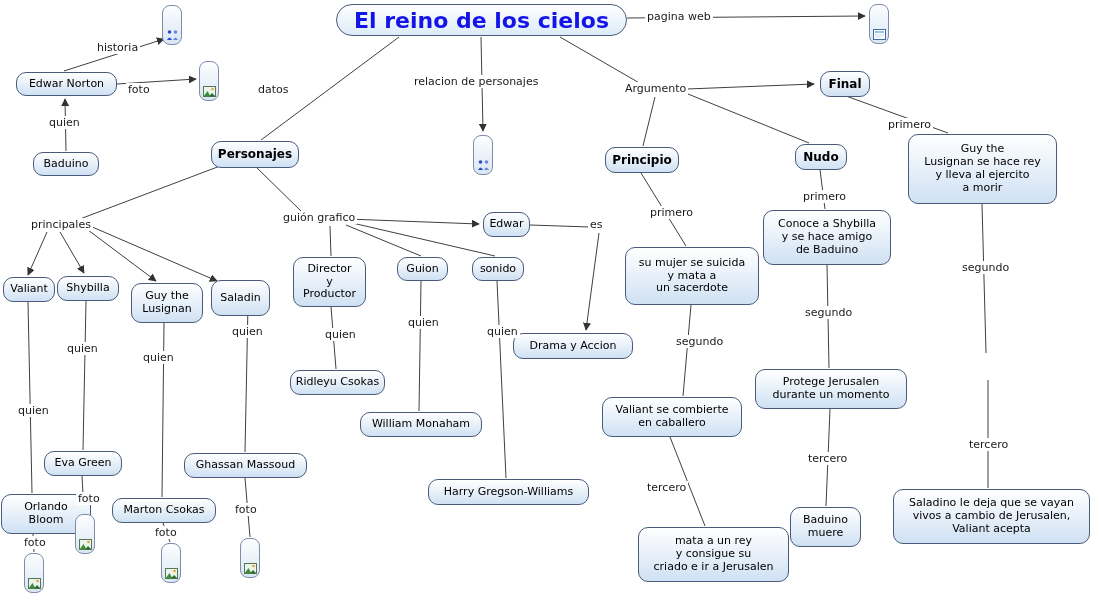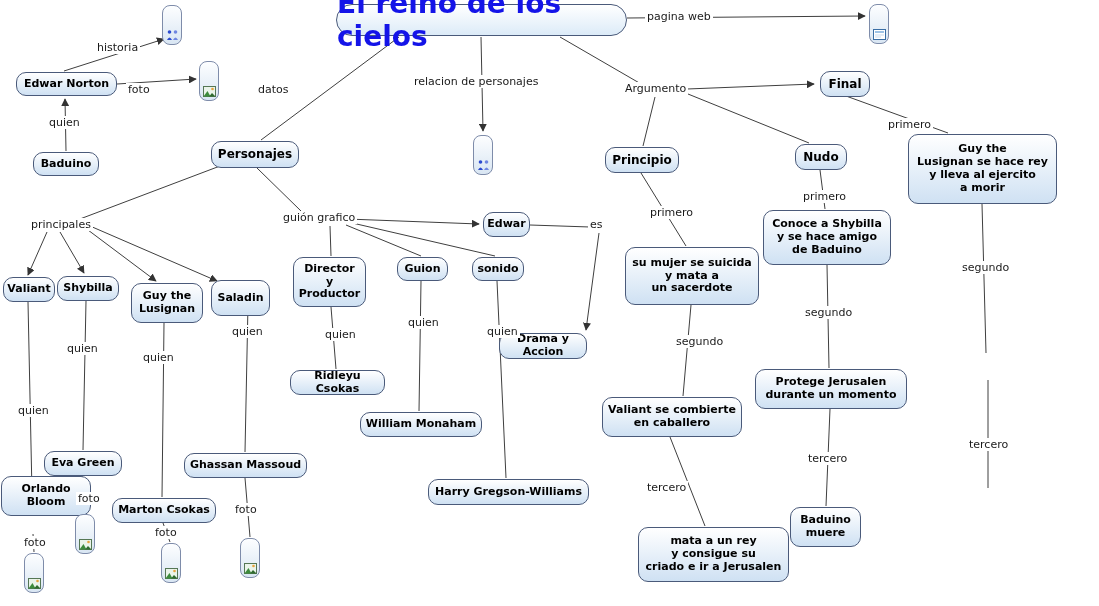--- a/index.html
+++ b/index.html
@@ -6,26 +6,25 @@
   html,body { background:#ffffff; font-family:"DejaVu Sans", "Liberation Sans", sans-serif; }
   #canvas { position:relative; width:1099px; height:606px; background:#ffffff; overflow:hidden; }
   svg.wires { position:absolute; left:0; top:0; width:1099px; height:606px; }
   svg.wires line { stroke:#3f3f3f; stroke-width:1; }
   .node {
     position:absolute; display:flex; align-items:center; justify-content:center;
     text-align:center; font-size:11px; line-height:1.18; color:#000;
     background:linear-gradient(#ffffff, #cfe1f3);
     border:1px solid #4a5a7a; border-radius:10px; padding:2px 3px;
     white-space:pre-line;
-    font-weight:bold;
   }
   .node.bold { font-weight:bold; font-size:12px; }
   .title-node {
     position:absolute; display:flex; align-items:center; justify-content:center;
-    font-size:28px; font-weight:bold; color:#1414e8;
+    font-size:22px; font-weight:bold; color:#1414e8;
     background:linear-gradient(#ffffff, #dcebf8);
     border:1px solid #4a5a7a; border-radius:16px;
   }
   .lbl {
     position:absolute; font-size:11px; color:#1a1a1a; background:#ffffff;
     padding:0 2px; white-space:nowrap;
   }
   .res-icon {
     position:absolute; width:20px; height:40px;
     border:1px solid #7e8caa; border-radius:8px;
@@ -103,26 +102,26 @@
   <div class="node" style="left:57px;top:276px;width:62px;height:25px">Shybilla</div>
   <div class="node" style="left:131px;top:283px;width:72px;height:40px">Guy the
 Lusignan</div>
   <div class="node" style="left:211px;top:280px;width:59px;height:36px">Saladin</div>
   <div class="node" style="left:293px;top:257px;width:73px;height:50px">Director
 y
 Productor</div>
   <div class="node" style="left:397px;top:257px;width:51px;height:24px">Guion</div>
   <div class="node" style="left:472px;top:257px;width:52px;height:24px">sonido</div>
   <div class="node" style="left:483px;top:212px;width:47px;height:25px">Edwar</div>
-  <div class="node" style="left:499px;top:333px;width:88px;height:26px">Drama y Accion</div>
+  <div class="node" style="left:513px;top:333px;width:120px;height:26px">Drama y Accion</div>
   <div class="node" style="left:290px;top:370px;width:95px;height:25px">Ridleyu Csokas</div>
   <div class="node" style="left:360px;top:412px;width:122px;height:25px">William Monaham</div>
   <div class="node" style="left:428px;top:479px;width:161px;height:26px">Harry Gregson-Williams</div>
   <div class="node" style="left:44px;top:451px;width:78px;height:25px">Eva Green</div>
-  <div class="node" style="left:1px;top:476px;width:90px;height:40px">Orlando
+  <div class="node" style="left:1px;top:494px;width:90px;height:40px">Orlando
 Bloom</div>
   <div class="node" style="left:112px;top:498px;width:104px;height:25px">Marton Csokas</div>
   <div class="node" style="left:184px;top:453px;width:123px;height:25px">Ghassan Massoud</div>
   <div class="node" style="left:625px;top:247px;width:134px;height:58px">su mujer se suicida
 y mata a
 un sacerdote</div>
   <div class="node" style="left:602px;top:397px;width:140px;height:40px">Valiant se combierte
 en caballero</div>
   <div class="node" style="left:638px;top:527px;width:151px;height:55px">mata a un rey
 y consigue su
@@ -131,20 +130,23 @@
 y se hace amigo
 de Baduino</div>
   <div class="node" style="left:755px;top:369px;width:152px;height:40px">Protege Jerusalen
 durante un momento</div>
   <div class="node" style="left:790px;top:507px;width:71px;height:40px">Baduino
 muere</div>
   <div class="node" style="left:908px;top:134px;width:149px;height:70px">Guy the
 Lusignan se hace rey
 y lleva al ejercito
 a morir</div>
+  <div class="node" style="left:893px;top:489px;width:197px;height:55px">Saladino le deja que se vayan
+vivos a cambio de Jerusalen,
+Valiant acepta</div>
 
   <span class="lbl" style="left:95px;top:41px">historia</span>
   <span class="lbl" style="left:126px;top:83px">foto</span>
   <span class="lbl" style="left:47px;top:116px">quien</span>
   <span class="lbl" style="left:256px;top:83px">datos</span>
   <span class="lbl" style="left:412px;top:75px">relacion de personajes</span>
   <span class="lbl" style="left:645px;top:10px">pagina web</span>
   <span class="lbl" style="left:623px;top:82px">Argumento</span>
   <span class="lbl" style="left:886px;top:118px">primero</span>
   <span class="lbl" style="left:29px;top:218px">principales</span>

